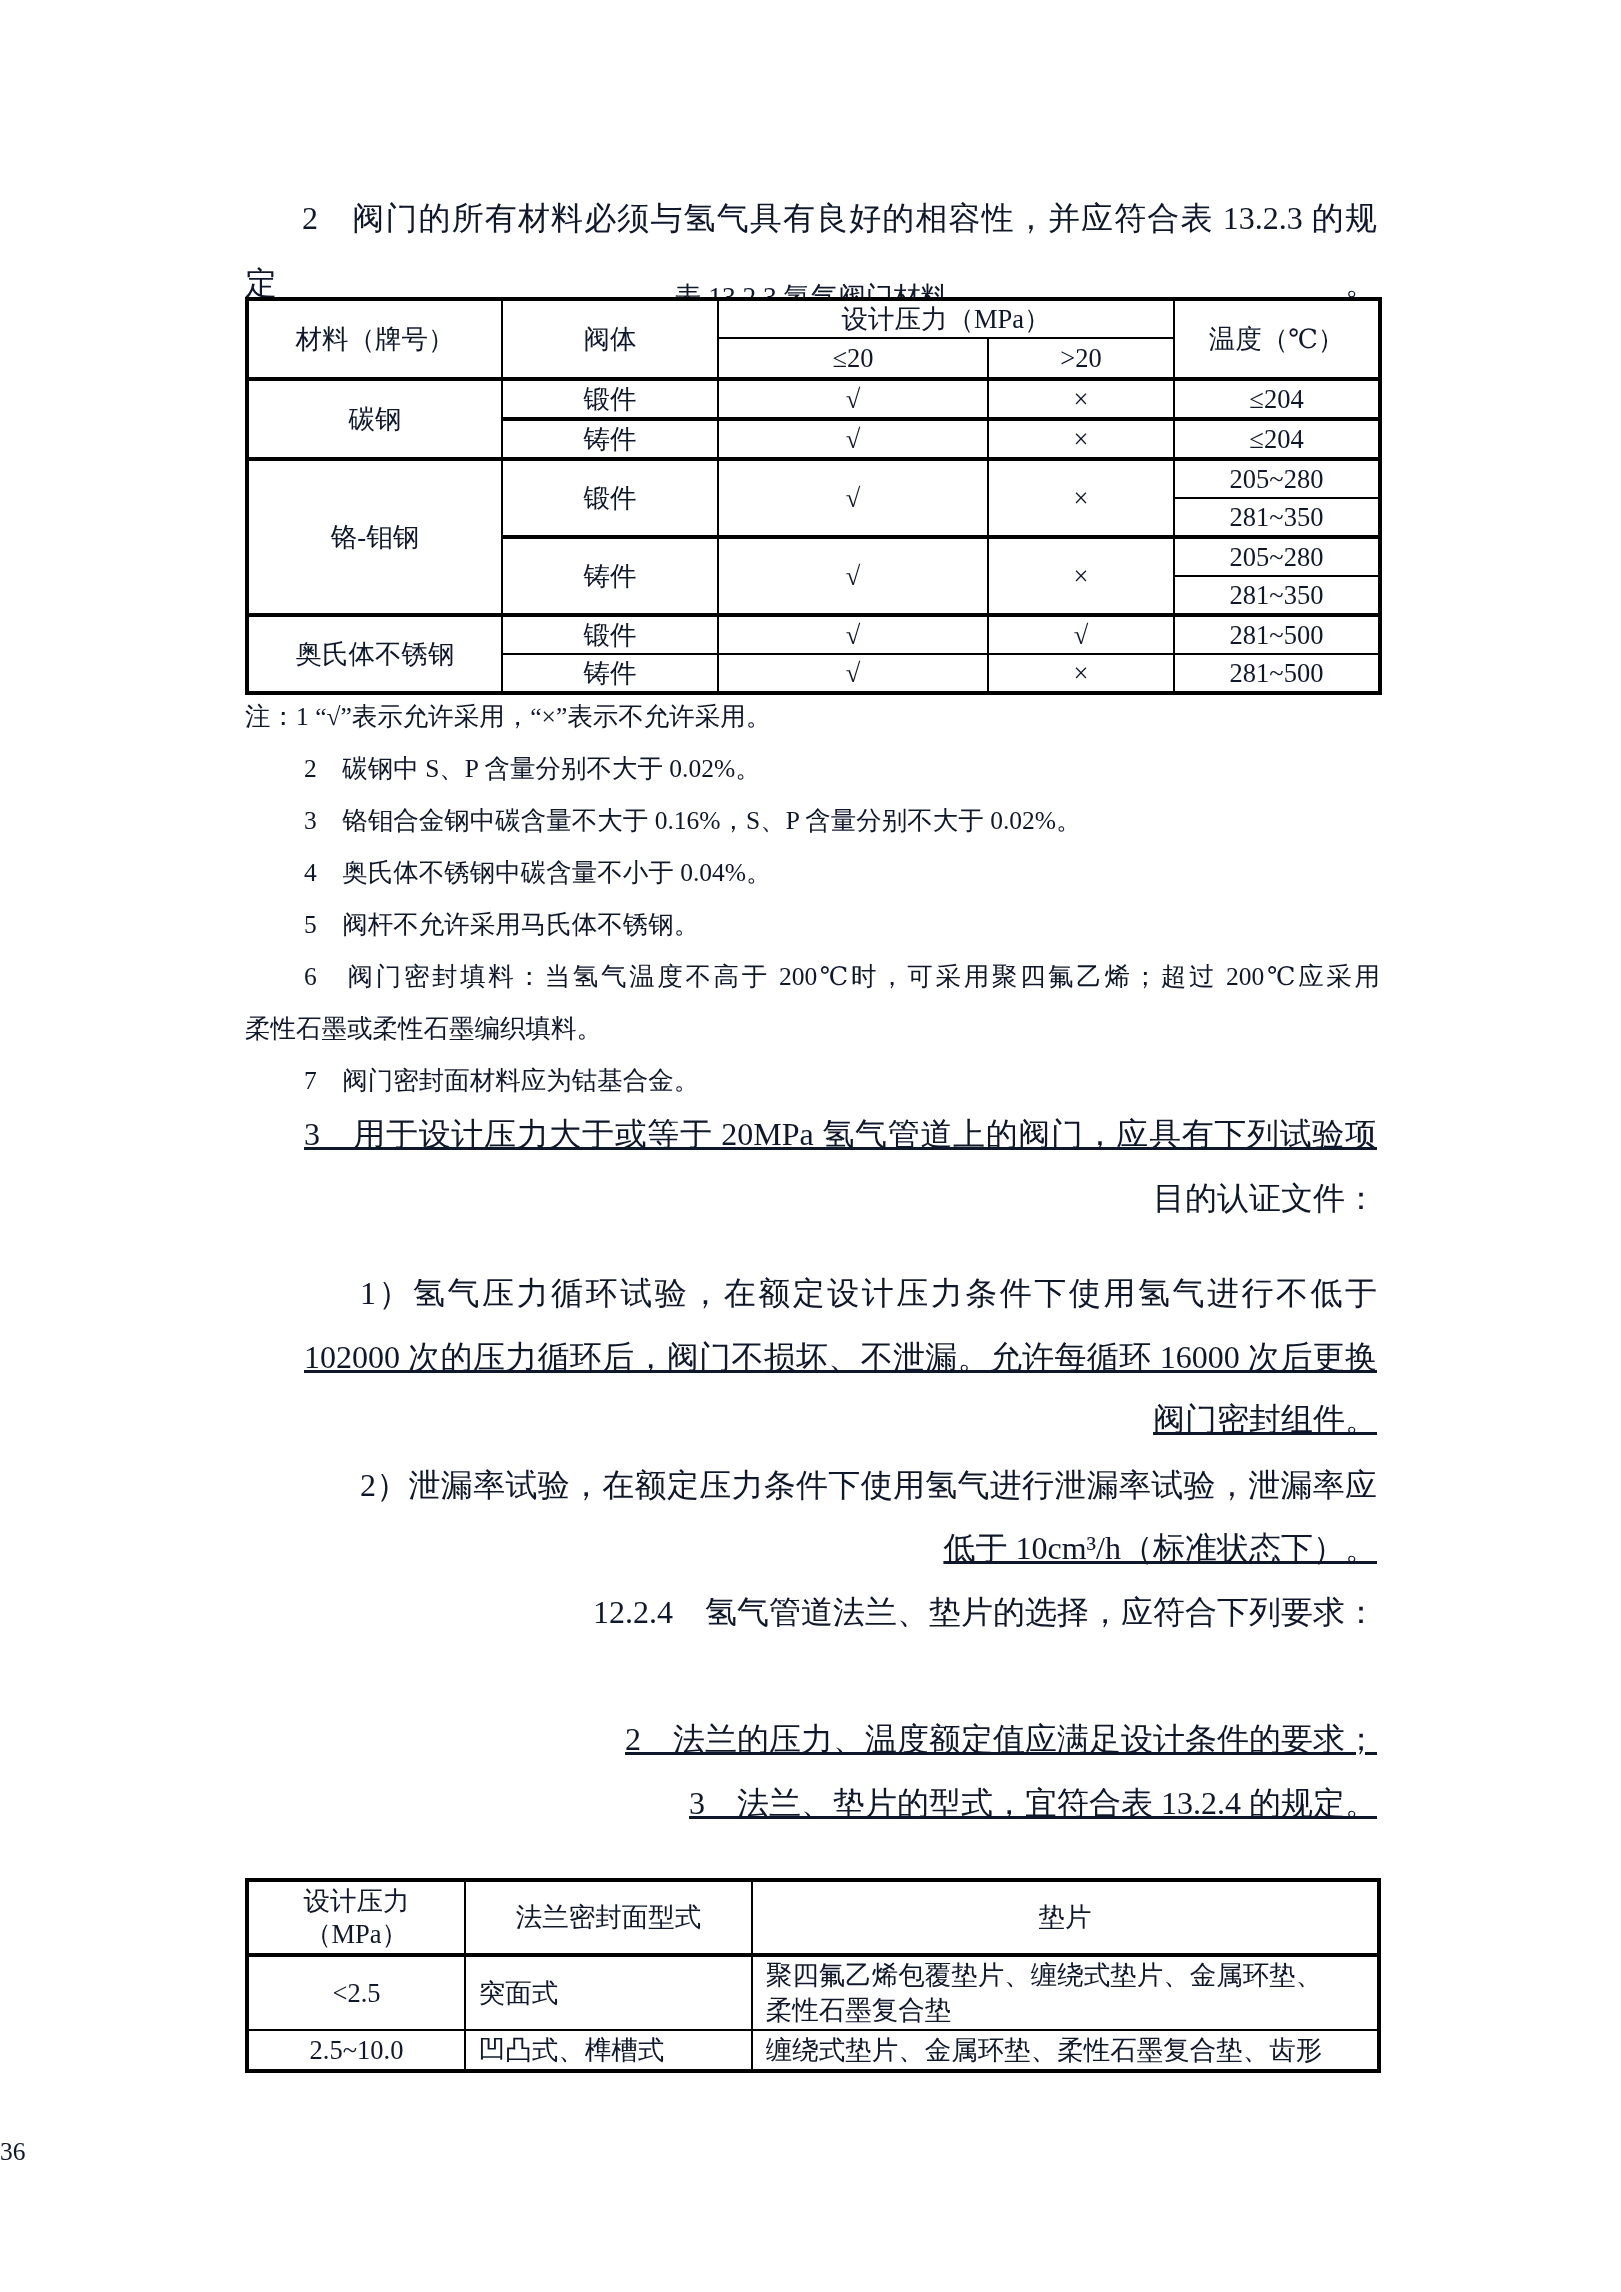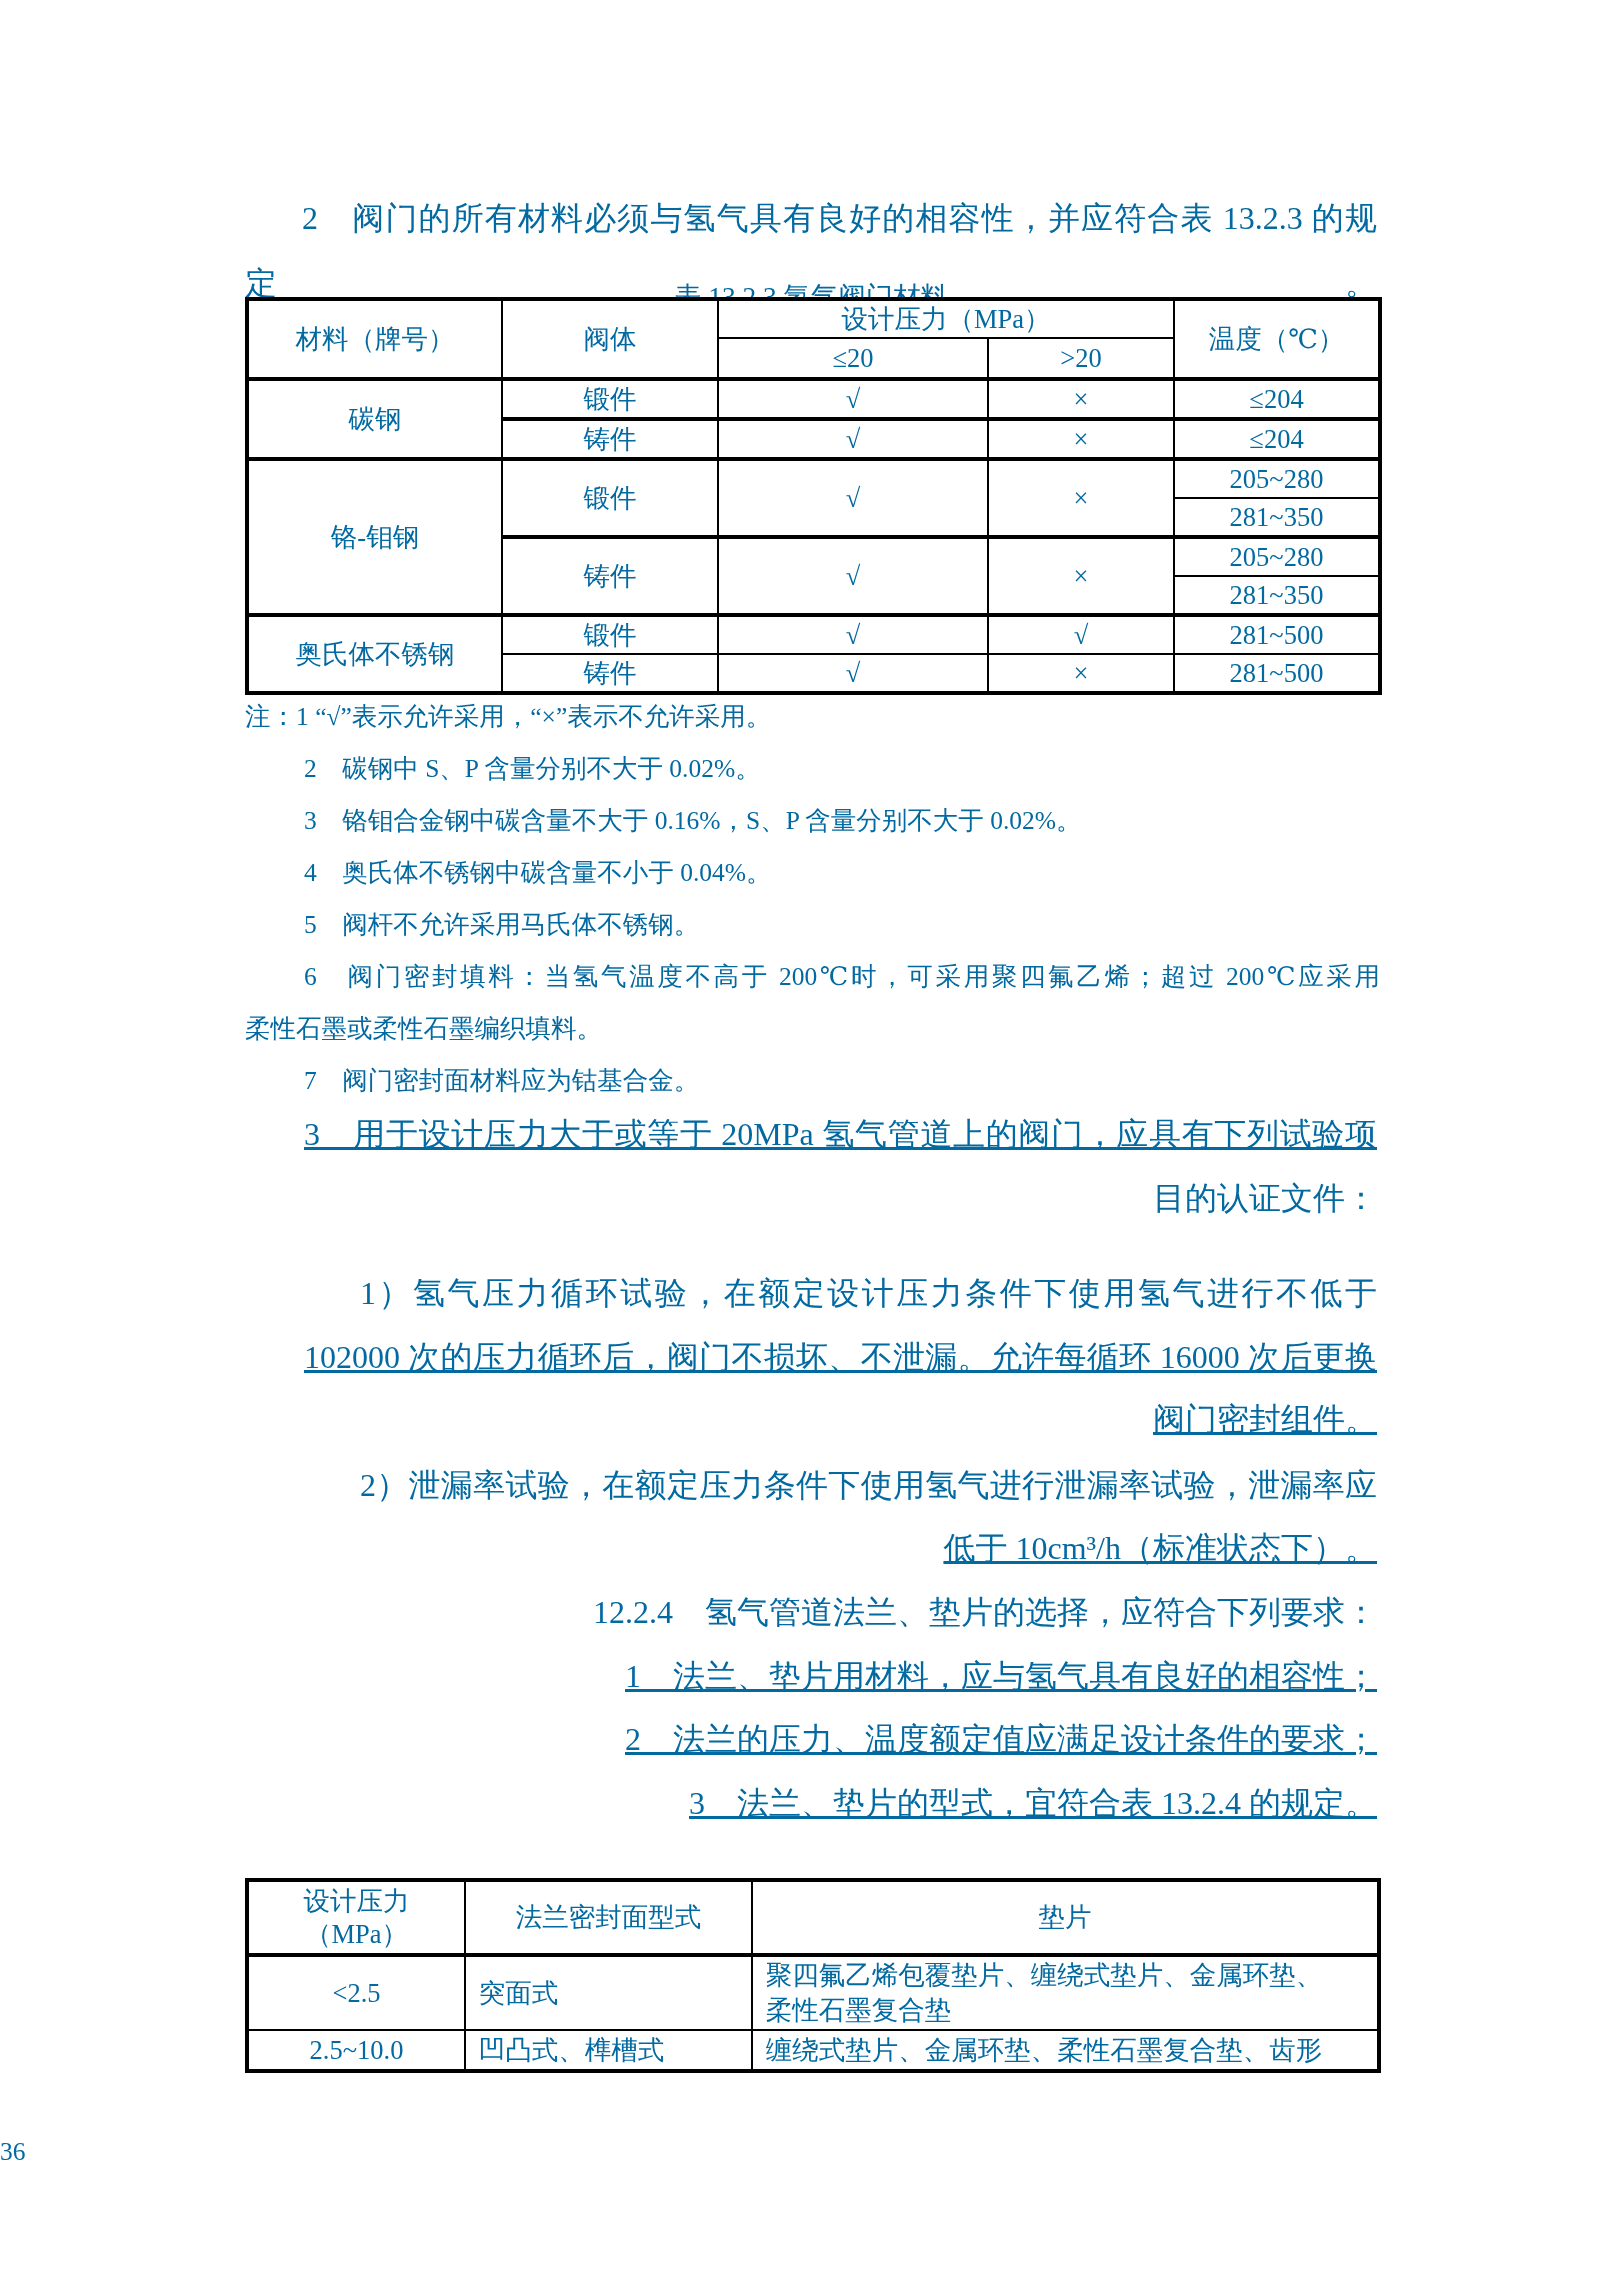--- a/index.html
+++ b/index.html
@@ -1,21 +1,21 @@
 <!DOCTYPE html>
 <html><head>
 <meta charset="utf-8">
 <style>
   html,body{margin:0;padding:0;background:#e8e8e8;}
   .page{
     position:relative;
     width:1621px;height:2293px;
     background:#ffffff;
     font-family:"Liberation Serif","DejaVu Serif",serif;
-    color:#0369a1;
+    color:#0f172a;
     overflow:hidden;
     margin:0 auto;
   }
   .line{
     position:absolute;left:245px;width:1132px;
     font-size:32px;line-height:65px;
     white-space:nowrap;
     text-align:right;
   }
   .fill{text-align:justify;text-align-last:justify;white-space:normal;}
@@ -152,21 +152,20 @@
   <div class="line" style="top:1166px">目的认证文件：</div>
 
   <div class="line fill ind117" style="top:1261px">1）氢气压力循环试验，在额定设计压力条件下使用氢气进行不低于</div>
   <div class="line fill ind60" style="top:1325px">102000 次的压力循环后，阀门不损坏、不泄漏。允许每循环 16000 次后更换</div>
   <div class="line ind60" style="top:1387px">阀门密封组件。</div>
 
   <div class="line fill ind117" style="top:1453px">2）泄漏率试验，在额定压力条件下使用氢气进行泄漏率试验，泄漏率应</div>
   <div class="line ind60" style="top:1516px">低于 10cm³/h（标准状态下）。</div>
 
   <div class="line" style="top:1580px">12.2.4　氢气管道法兰、垫片的选择，应符合下列要求：</div>
-  <div class="line ind60" style="top:1644px">1　法兰、垫片用材料，应与氢气具有良好的相容性；</div>
   <div class="line ind60" style="top:1707px">2　法兰的压力、温度额定值应满足设计条件的要求；</div>
   <div class="line ind60" style="top:1771px">3　法兰、垫片的型式，宜符合表 13.2.4 的规定。</div>
 
 
   <table class="t2">
     <colgroup>
         <col class="c1">
         <col class="c2">
         <col class="c3">
       </colgroup>

